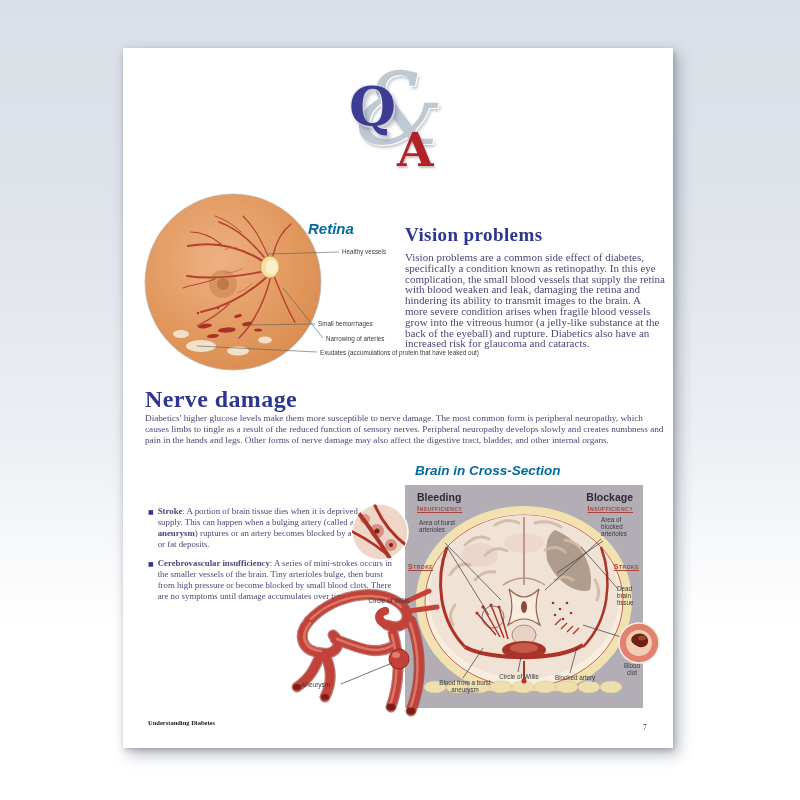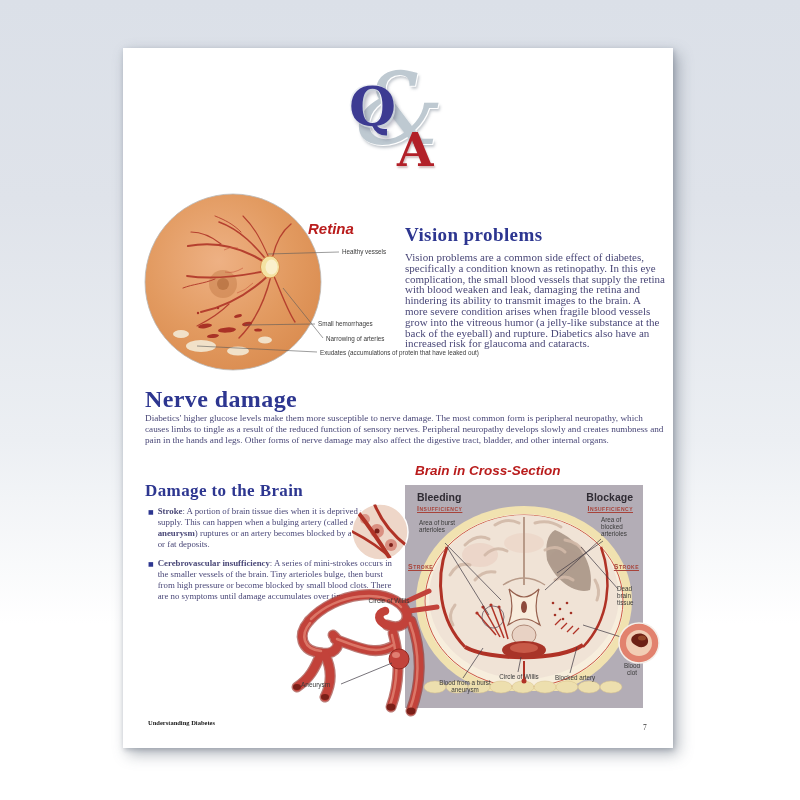--- a/index.html
+++ b/index.html
@@ -24,21 +24,21 @@
   .h-blue{font-family:"Liberation Serif",serif;font-weight:bold;color:#2d3690;letter-spacing:.4px;}
   .body-txt{color:#4a4878;}
   .vision-body{font-size:11px;line-height:10.8px;width:260px;}
   .nerve-body{font-size:9.2px;line-height:11.2px;width:520px;}
   .bullets{width:246px;font-size:8.8px;line-height:11px;color:#4a4878;}
   .bullet{display:flex;margin-bottom:8px;}
   .bullet .sq{color:#2d3690;font-size:6px;line-height:11px;margin-right:4px;font-family:"DejaVu Sans",sans-serif;}
   .b{font-weight:bold;}
   
   .lbl{font-family:"Liberation Sans",sans-serif;font-size:6.3px;line-height:7.2px;color:#3a3a3a;}
-  .fig-title{font-family:"Liberation Sans",sans-serif;font-style:italic;font-weight:bold;color:#b91c1c;}
+  .fig-title{font-family:"Liberation Sans",sans-serif;font-style:italic;font-weight:bold;color:#0369a1;}
   .panel{background:#b3adb6;}
   .panel-h{font-family:"Liberation Sans",sans-serif;font-weight:bold;font-size:10.5px;color:#2f2b33;}
   .red-cap{font-family:"Liberation Sans",sans-serif;font-variant:small-caps;font-size:7px;letter-spacing:.5px;
     color:#a8433a;text-decoration:underline;font-weight:bold;}
   .footer-l{font-weight:bold;font-size:6.5px;color:#1a1a1a;}
   .footer-r{font-size:7.5px;color:#333;}
   svg{display:block;}
 </style>
 </head>
 <body>
@@ -126,21 +126,20 @@
     <div class="abs lbl" style="left:183px;top:147px;">Narrowing of arteries</div>
     <div class="abs lbl" style="left:177px;top:161px;width:170px;">Exudates (accumulations of protein that have leaked out)</div>
   </div>
 
   <div class="abs h-blue" style="left:282px;top:176px;font-size:19px;">Vision problems</div>
   <div class="abs body-txt vision-body" style="left:282px;top:204px;">Vision problems are a common side effect of diabetes, specifically a condition known as retinopathy. In this eye complication, the small blood vessels that supply the retina with blood weaken and leak, damaging the retina and hindering its ability to transmit images to the brain. A more severe condition arises when fragile blood vessels grow into the vitreous humor (a jelly-like substance at the back of the eyeball) and rupture. Diabetics also have an increased risk for glaucoma and cataracts.</div>
 
   <div class="abs h-blue" style="left:22px;top:338px;font-size:24px;">Nerve damage</div>
   <div class="abs body-txt nerve-body" style="left:22px;top:365px;">Diabetics' higher glucose levels make them more susceptible to nerve damage. The most common form is peripheral neuropathy, which causes limbs to tingle as a result of the reduced function of sensory nerves. Peripheral neuropathy develops slowly and creates numbness and pain in the hands and legs. Other forms of nerve damage may also affect the digestive tract, bladder, and other internal organs.</div>
 
-  <div class="abs h-blue" style="left:22px;top:433px;font-size:17px;">Damage to the Brain</div>
   <div class="abs bullets" style="left:25px;top:458px;">
     <div class="bullet">
       <span class="sq">■</span>
       <span><span class="b">Stroke</span><span>: A portion of brain tissue dies when it is deprived of blood supply. This can happen when a bulging artery (called an </span><span class="b">aneurysm</span><span>) ruptures or an artery becomes blocked by a blood clot or fat deposits.</span></span>
     </div>
     <div class="bullet">
       <span class="sq">■</span>
       <span><span class="b">Cerebrovascular insufficiency</span><span>: A series of mini-strokes occurs in the smaller vessels of the brain. Tiny arterioles bulge, then burst from high pressure or become blocked by small blood clots. There are no symptoms until damage accumulates over time.</span></span>
     </div>
   </div>

